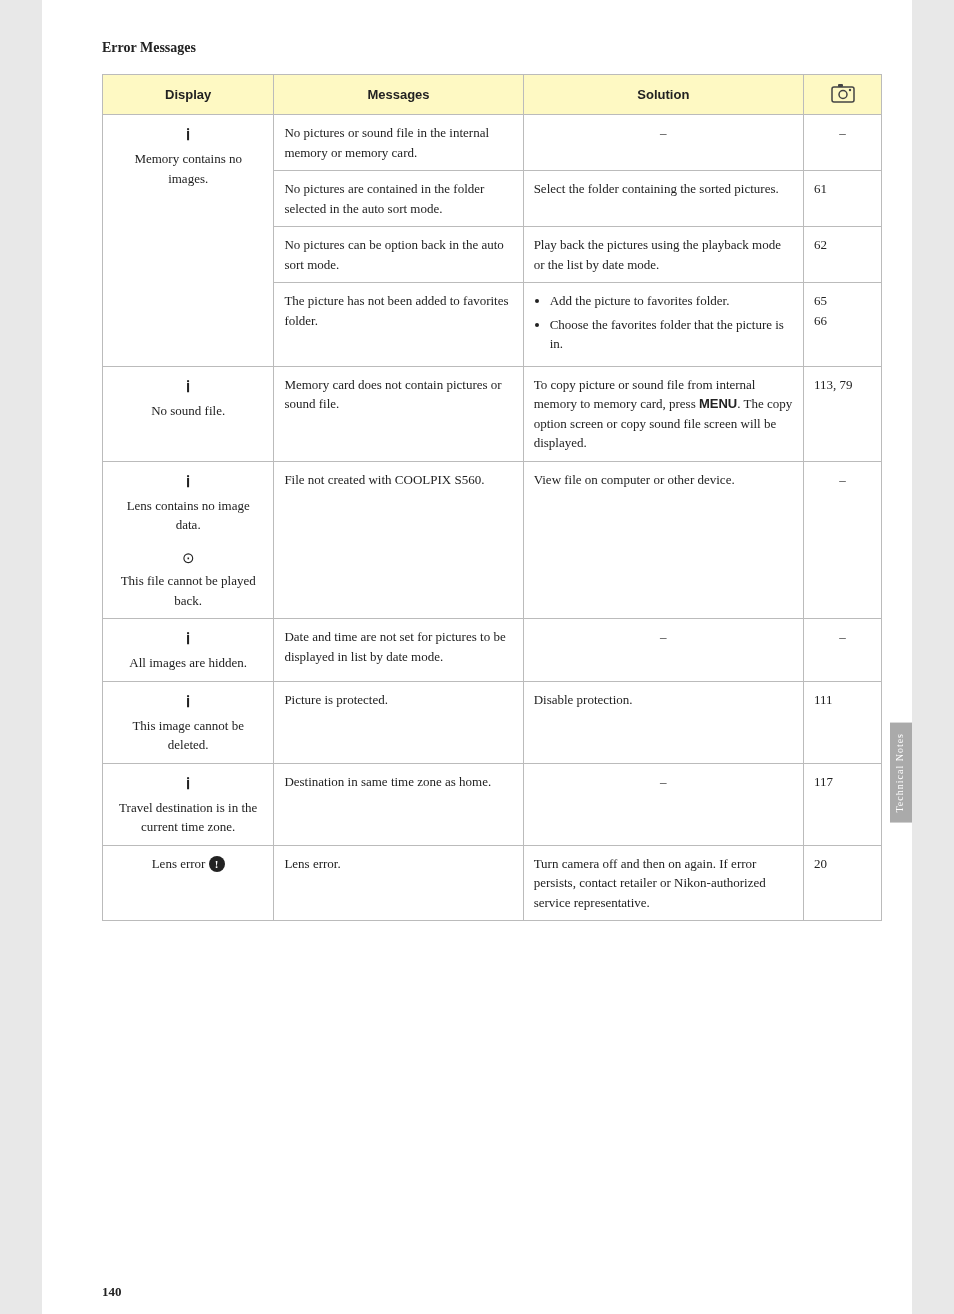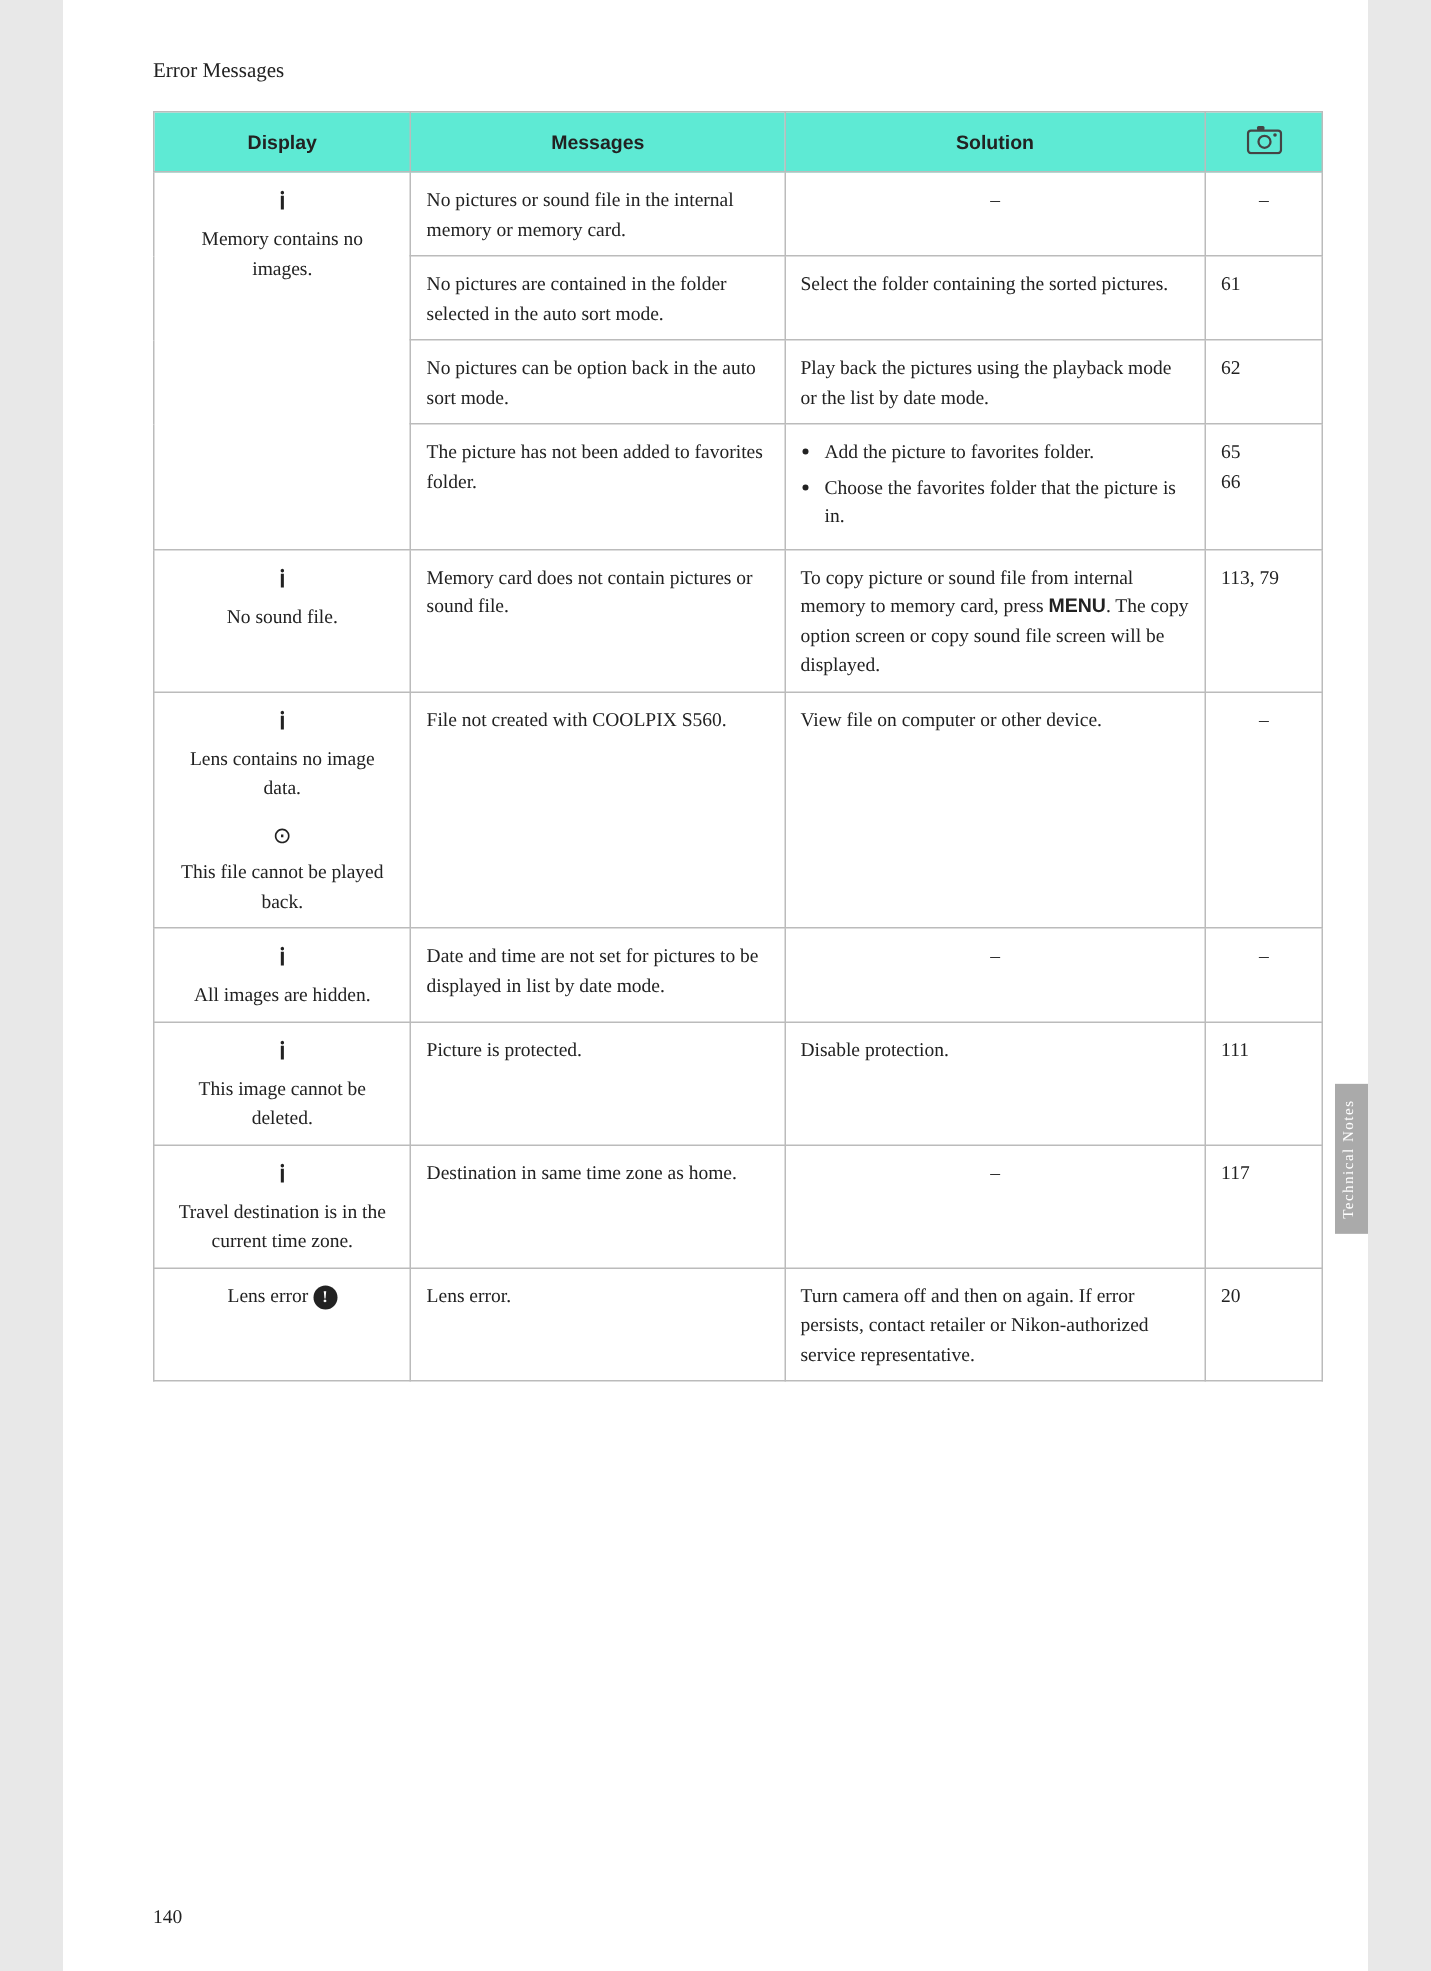--- a/index.html
+++ b/index.html
@@ -14,31 +14,31 @@
     .page {
       background: #fff;
       width: 870px;
       margin: 0 auto;
       padding: 40px 30px 40px 60px;
       min-height: 1314px;
       position: relative;
     }
     .page-header {
       font-size: 14px;
-      font-weight: normal;
+      font-weight: bold;
       margin-bottom: 18px;
       color: #222;
     }
     table {
       width: 100%;
       border-collapse: collapse;
       font-size: 13px;
     }
     th {
-      background: #5eead4;
+      background: #fef9c3;
       border: 1px solid #bbb;
       padding: 8px 10px;
       text-align: center;
       font-weight: bold;
       font-family: Arial, sans-serif;
       font-size: 13px;
     }
     td {
       border: 1px solid #bbb;
       padding: 8px 10px;
@@ -74,24 +74,24 @@
     }
     .bullet-list li {
       margin-bottom: 4px;
     }
     .menu-key {
       font-weight: bold;
       font-family: Arial, sans-serif;
     }
     .page-number {
       position: absolute;
-      bottom: 28px;
+      bottom: 14px;
       left: 60px;
       font-size: 13px;
-      font-weight: normal;
+      font-weight: bold;
     }
     .side-tab {
       position: absolute;
       right: 0;
       top: 55%;
       background: #aaa;
       color: #fff;
       font-size: 10px;
       writing-mode: vertical-rl;
       text-orientation: mixed;

